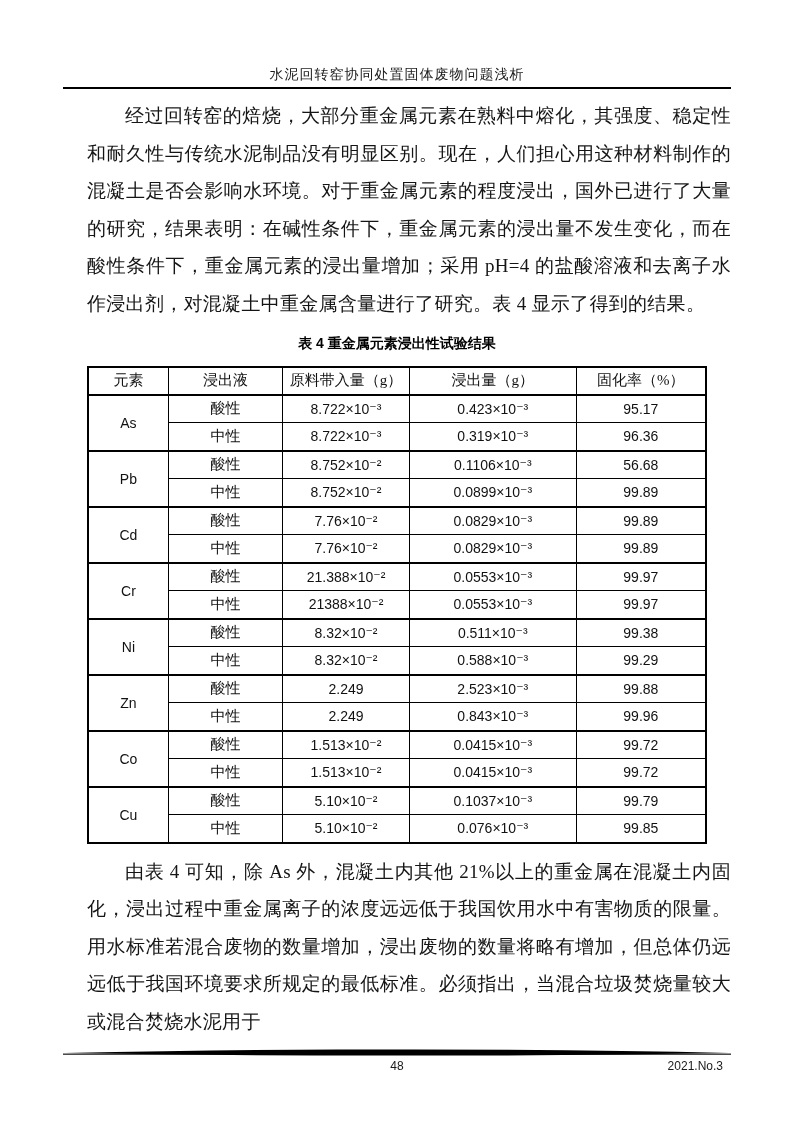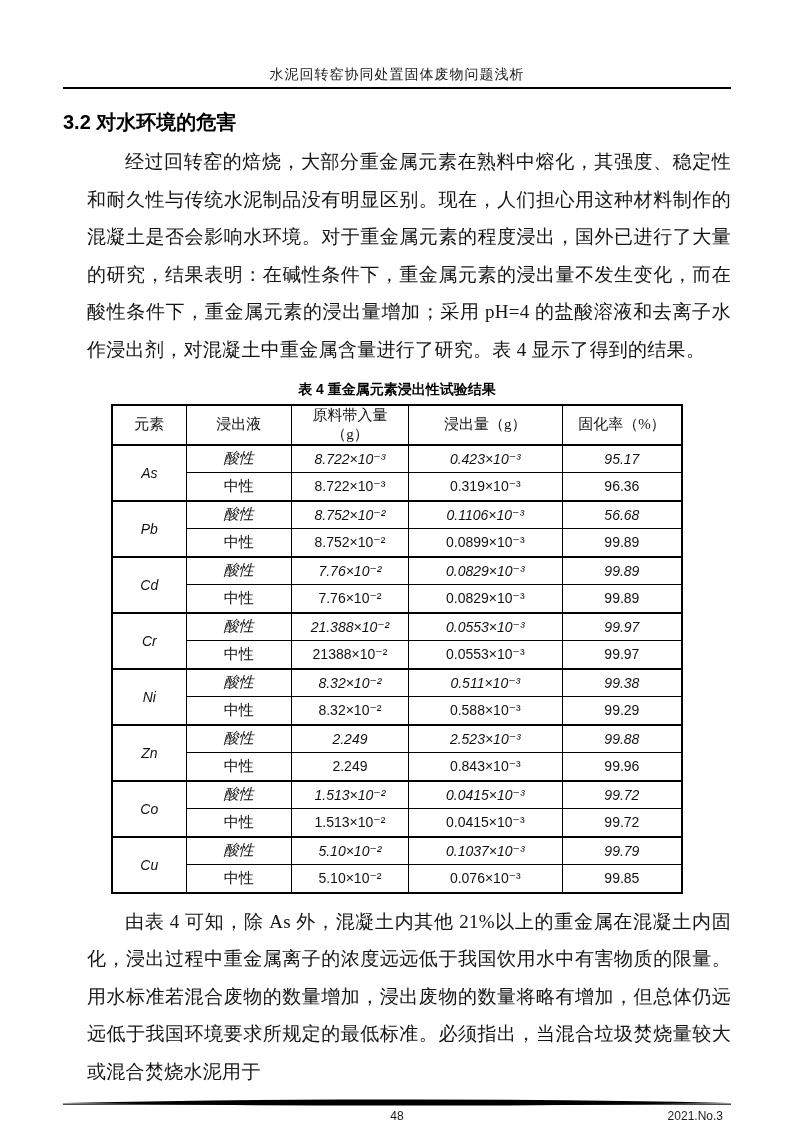--- a/index.html
+++ b/index.html
@@ -53,22 +53,22 @@
     margin-top: 9px;
     text-align: center;
     font-family: "Liberation Sans", "DejaVu Sans", sans-serif;
     font-weight: bold;
     font-size: 14px;
     line-height: 22px;
     color: #000;
   }
   
   table.data {
-    margin: 4px auto 0 auto;
-    width: 572px;
+    margin: 12px auto 0 auto;
+    width: 620px;
     border-collapse: collapse;
     table-layout: fixed;
   }
   table.data th, table.data td {
     border: 1px solid #000;
     height: 28px;
     text-align: center;
     vertical-align: middle;
     padding: 0 2px;
   }
@@ -80,21 +80,21 @@
     border-bottom-width: 2px;
   }
   table.data td.cn {
     font-family: "Liberation Serif", "DejaVu Serif", serif;
     font-size: 15px;
   }
   table.data td.num, table.data td.el {
     font-family: "Liberation Sans", "DejaVu Sans", sans-serif;
     font-size: 14px;
   }
-  table.data tr.group-start td { border-top-width: 2px; font-style: italic; }
+  table.data tr.group-start td { border-top-width: 2px; }
   
   .footer {
     margin-top: 7px;
   }
   .footer-rule { height: 9px; line-height: 0; }
   .footer-row {
     position: relative;
     margin-top: 2px;
     height: 18px;
     font-family: "Liberation Sans", "DejaVu Sans", sans-serif;
@@ -110,21 +110,20 @@
   }
 </style>
 </head>
 <body>
 
 <div class="page">
 
   <div class="running-head">水泥回转窑协同处置固体废物问题浅析</div>
   <div class="head-rule"></div>
 
-  <div class="section-heading">3.2 对水环境的危害</div>
 
   <p class="body-para">经过回转窑的焙烧，大部分重金属元素在熟料中熔化，其强度、稳定性和耐久性与传统水泥制品没有明显区别。现在，人们担心用这种材料制作的混凝土是否会影响水环境。对于重金属元素的程度浸出，国外已进行了大量的研究，结果表明：在碱性条件下，重金属元素的浸出量不发生变化，而在酸性条件下，重金属元素的浸出量增加；采用 pH=4 的盐酸溶液和去离子水作浸出剂，对混凝土中重金属含量进行了研究。表 4 显示了得到的结果。</p>
 
   <div class="table-caption">表 4 重金属元素浸出性试验结果</div>
 
   <table class="data">
     <colgroup>
         <col style="width: 13%;">
         <col style="width: 18.5%;">
         <col style="width: 20.5%;">

